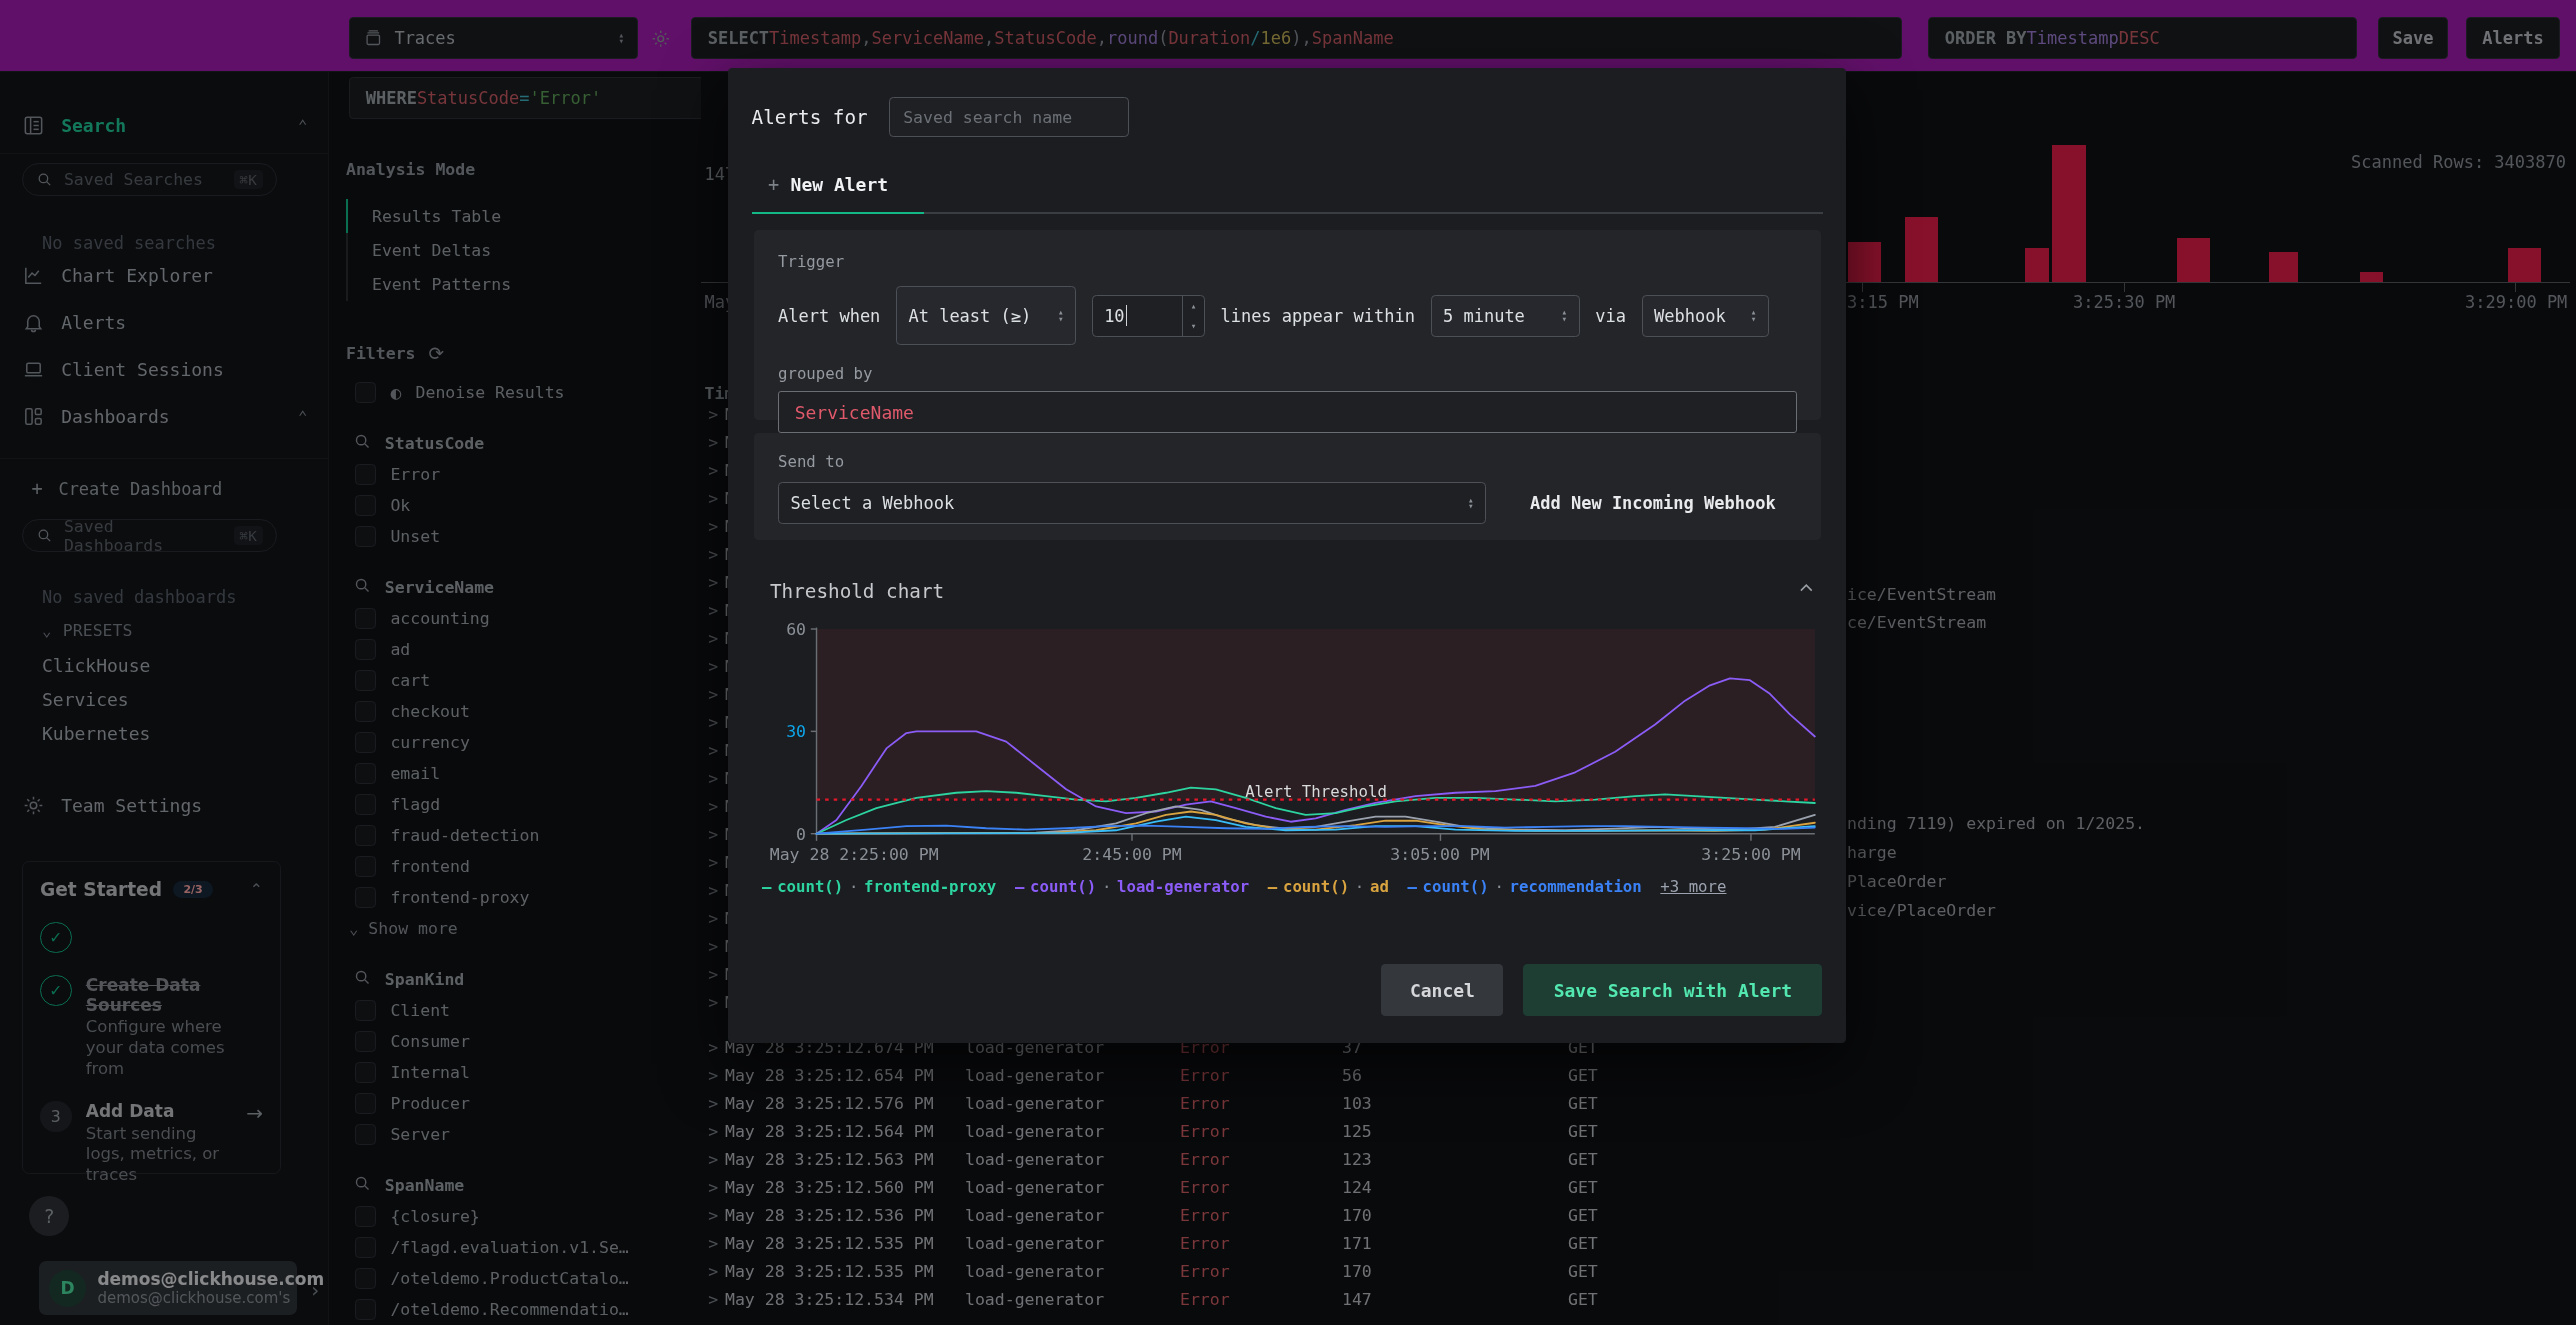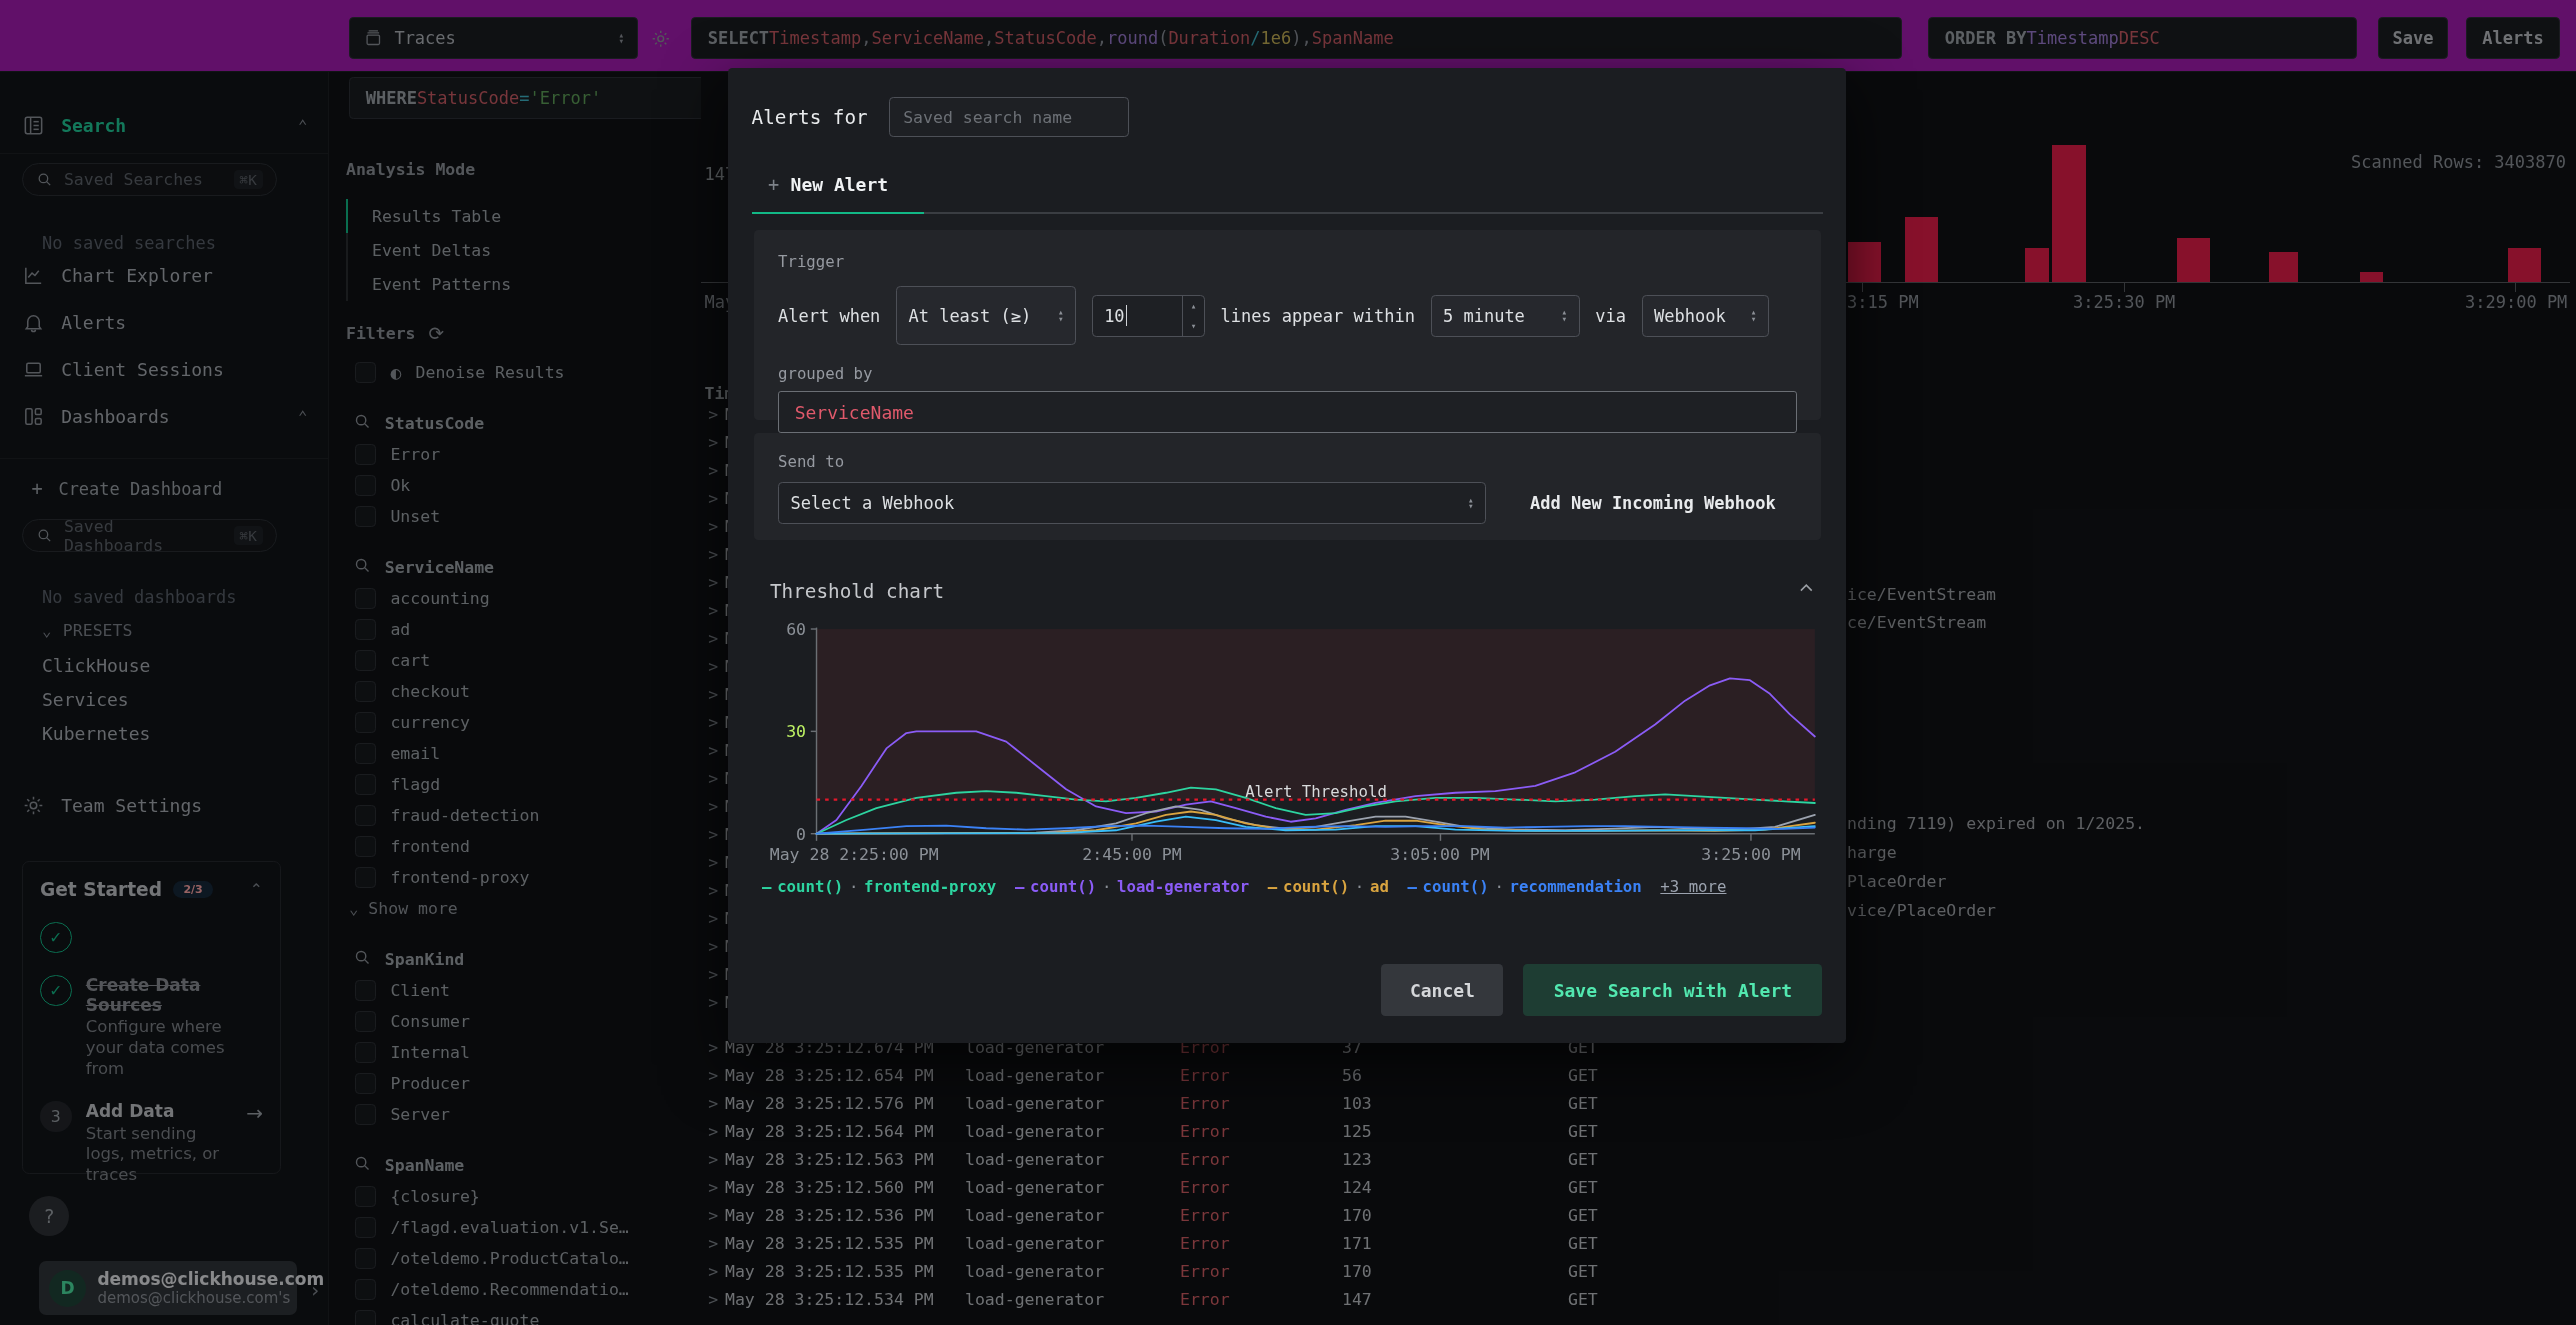--- a/index.html
+++ b/index.html
@@ -319,21 +319,21 @@
   </div>
   <div class="tb-box btn" style="left:2489px; top:77px; width:72px; color:#9aa0a6; font-size:18.6px;">▷</div>
 
   <div id="filters">
     <div class="f-label">Analysis Mode</div>
     <div id="f-tabs" style="margin-top:20px;">
         <div class="f-tab active">Results Table</div>
         <div class="f-tab">Event Deltas</div>
         <div class="f-tab">Event Patterns</div>
       </div>
-    <div style="display:flex; align-items:center; gap:13px; margin-top:22px;">
+    <div style="display:flex; align-items:center; gap:13px; margin-top:42px;">
       <span class="f-label">Filters</span>
       <span style="color:#8b9097; font-size:18.6px; cursor:pointer;">⟳</span>
     </div>
     <div class="f-item" style="margin-top:13px;">
       <span class="f-check"></span>
       <span style="color:#8b9097; font-size:18px;">◐</span>
       <span>Denoise Results</span>
     </div>
     <div id="f-groups">
         <div class="f-group-h">
@@ -768,21 +768,21 @@
           <line x1="65" y1="242.33333333333334" x2="1460" y2="242.33333333333334" stroke="#e3182b" stroke-width="3" stroke-dasharray="5 7"></line>
         </svg>
       <div id="chart-xlabels">
           <div style="position: absolute; top: 219px; left: 47px; transform: translateX(-28%); font-size: 16.5px; color: rgb(139, 144, 151); white-space: nowrap;">May 28 2:25:00 PM</div>
           <div style="position: absolute; top: 219px; left: 362px; transform: translateX(-50%); font-size: 16.5px; color: rgb(139, 144, 151); white-space: nowrap;">2:45:00 PM</div>
           <div style="position: absolute; top: 219px; left: 670px; transform: translateX(-50%); font-size: 16.5px; color: rgb(139, 144, 151); white-space: nowrap;">3:05:00 PM</div>
           <div style="position: absolute; top: 219px; left: 981px; transform: translateX(-50%); font-size: 16.5px; color: rgb(139, 144, 151); white-space: nowrap;">3:25:00 PM</div>
         </div>
       <div id="chart-ylabels">
           <div style="position: absolute; left: 36px; top: 208px; transform: translate(-100%, -50%); font-size: 16.5px; color: rgb(139, 144, 151);">0</div>
-          <div style="position: absolute; left: 36px; top: 105px; transform: translate(-100%, -50%); font-size: 16.5px; color: #bef264;">30</div>
+          <div style="position: absolute; left: 36px; top: 105px; transform: translate(-100%, -50%); font-size: 16.5px; color: #0ea5e9;">30</div>
           <div style="position: absolute; left: 36px; top: 2.9px; transform: translate(-100%, -50%); font-size: 16.5px; color: rgb(139, 144, 151);">60</div>
         </div>
       <div id="threshold-label" style="position: absolute; font-size: 15.7px; color: rgb(216, 218, 220); transform: translate(-50%, -100%); white-space: nowrap; left: 546px; top: 175px; text-align: right;">Alert Threshold</div>
     </div>
     <div id="chart-legend" style="position:absolute; left:34px; top:809px; display:flex; align-items:center; gap:18.6px;">
         <span class="legend-item">
           <span style="color: rgb(45, 212, 160);">—</span>
           <span style="color: rgb(45, 212, 160);">count()</span>
           <span class="leg-sep">·</span>
           <span style="color: rgb(45, 212, 160);">frontend-proxy</span>

